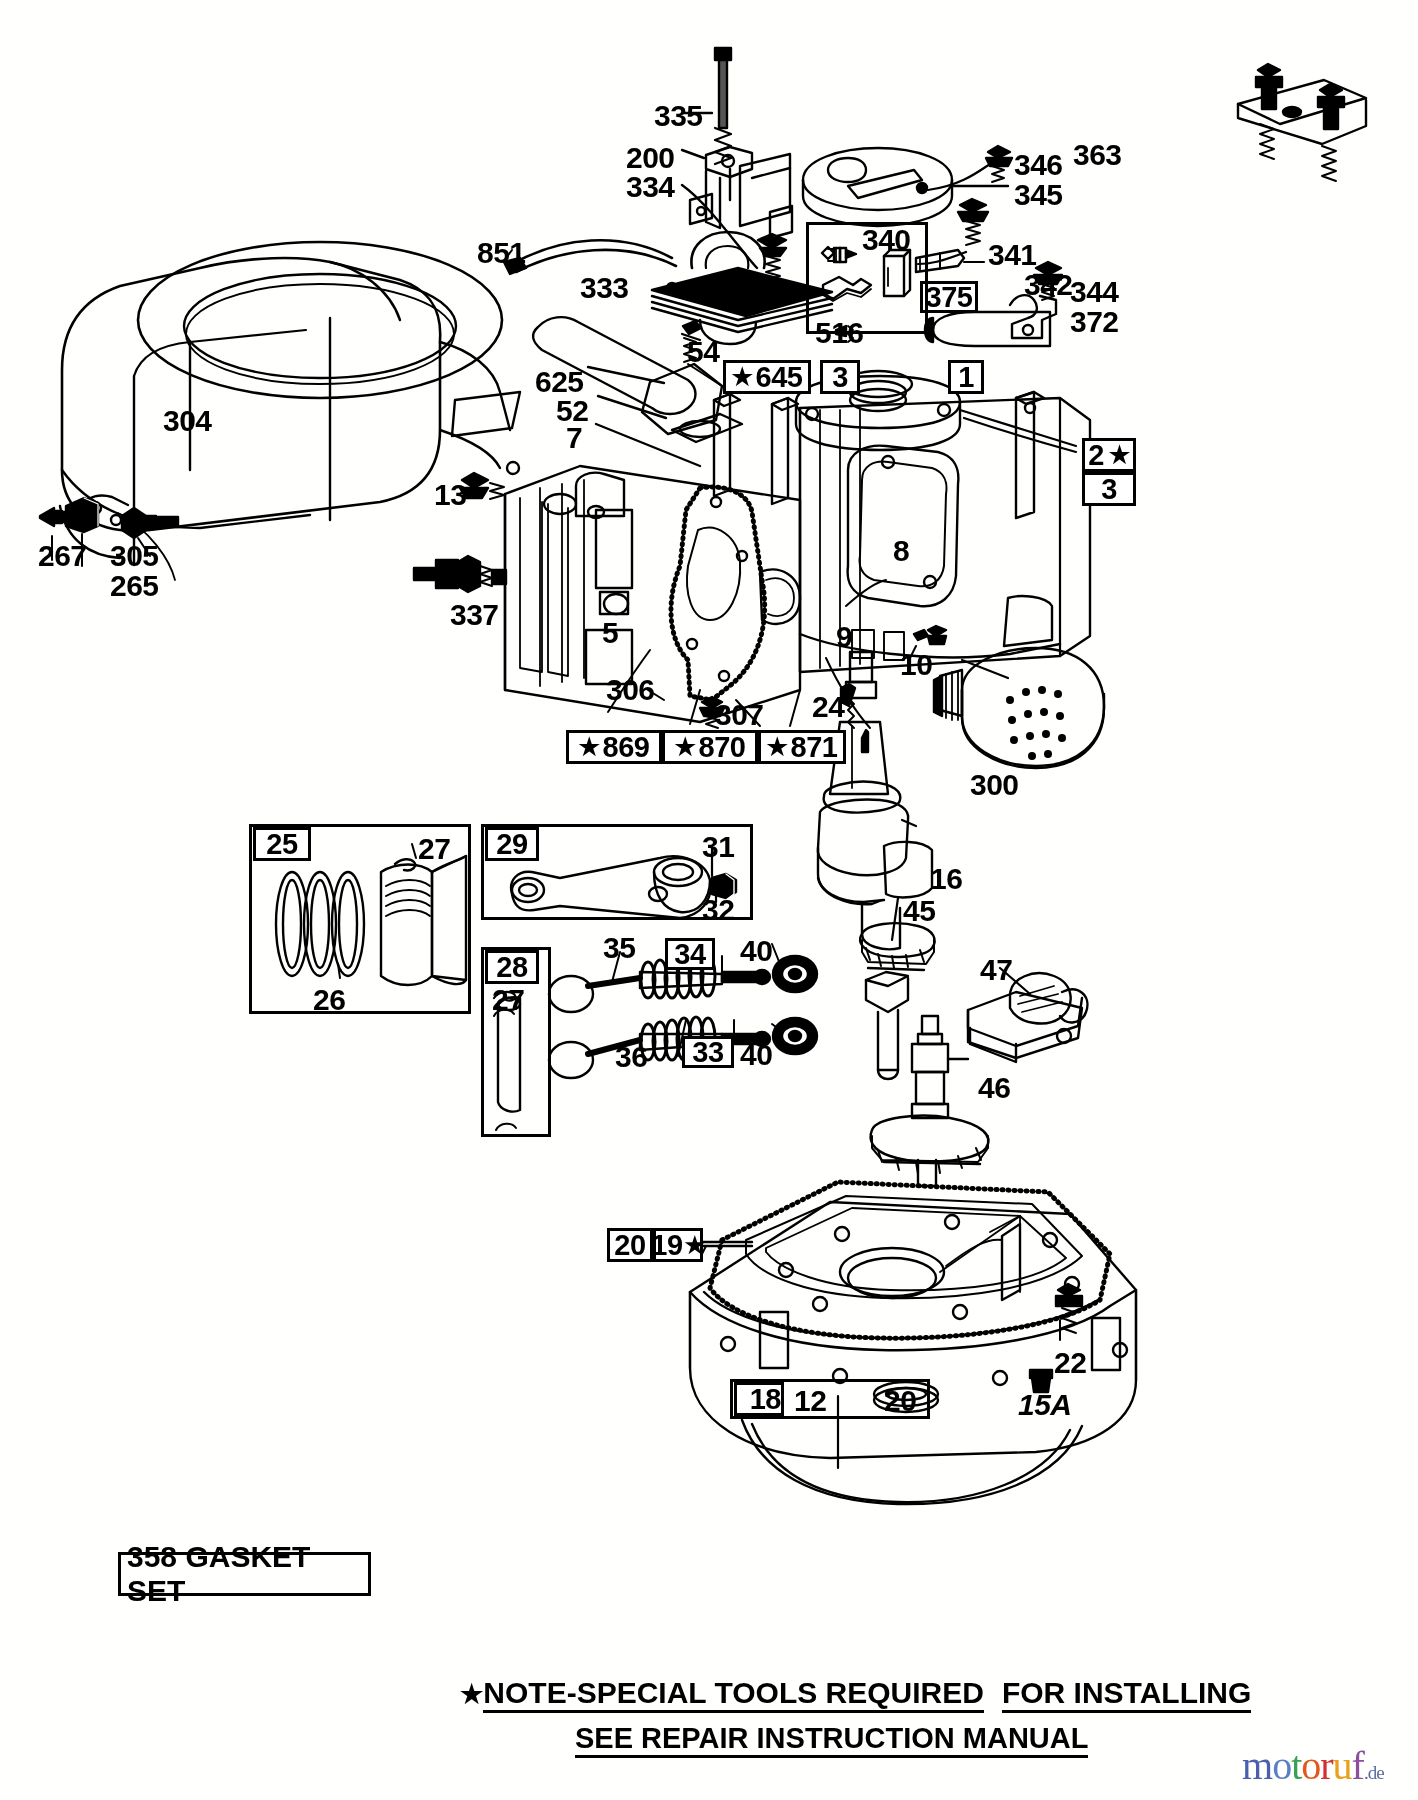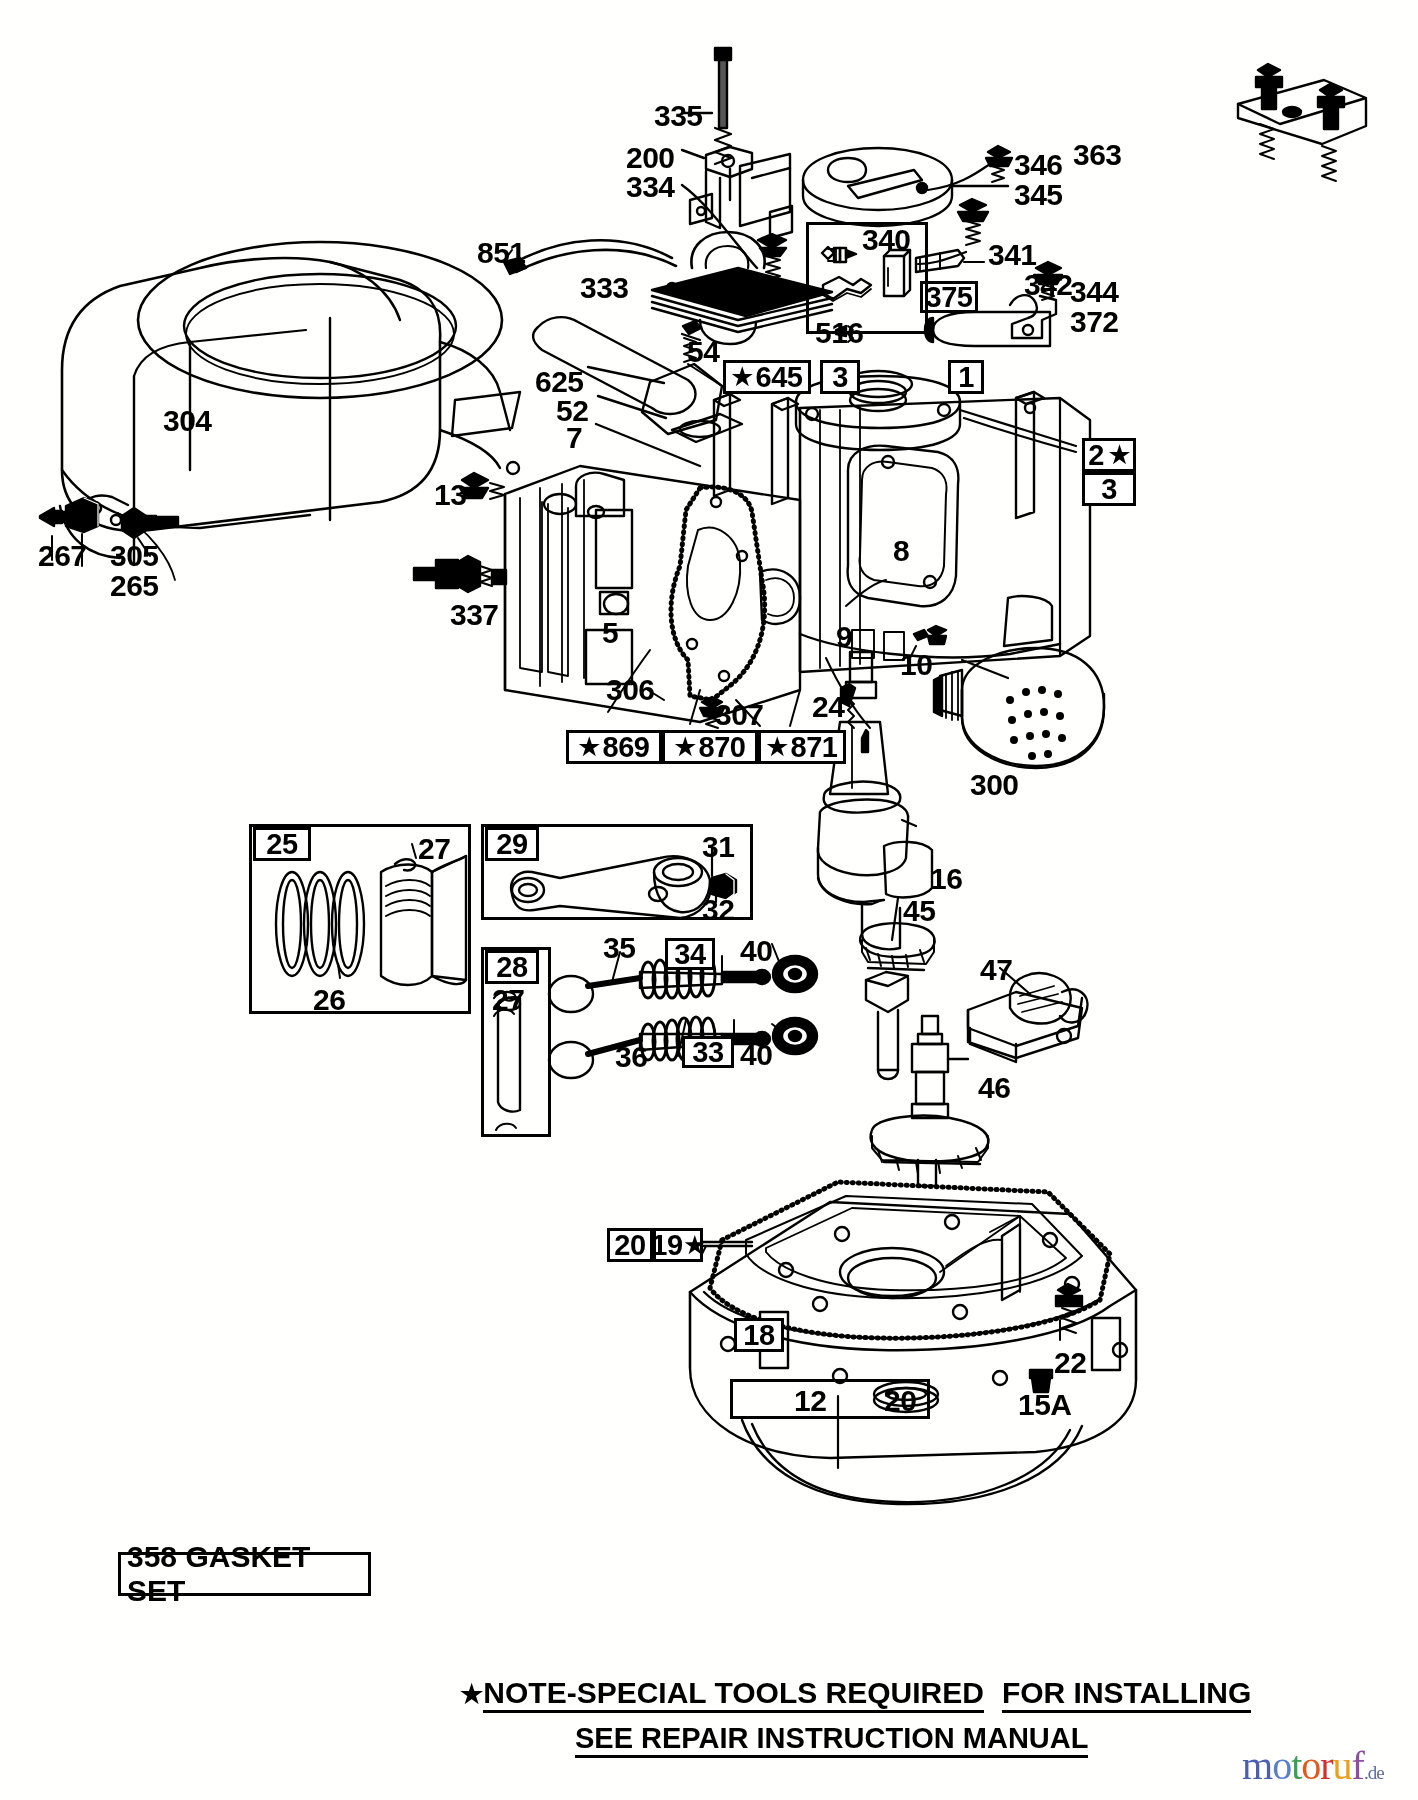--- a/index.html
+++ b/index.html
@@ -602,21 +602,21 @@
       <div class="lbl n" style="left: 418px; top: 834px;">27</div>
       <div class="lbl n" style="left: 313px; top: 985px;">26</div>
       <div class="lbl n" style="left: 702px; top: 832px;">31</div>
       <div class="lbl n" style="left: 702px; top: 895px;">32</div>
       <div class="lbl n" style="left: 603px; top: 933px;">35</div>
       <div class="lbl n" style="left: 615px; top: 1042px;">36</div>
       <div class="lbl n" style="left: 740px; top: 936px;">40</div>
       <div class="lbl n" style="left: 740px; top: 1040px;">40</div>
       <div class="lbl n" style="left: 492px; top: 985px;">27</div>
       <div class="lbl n" style="left: 1054px; top: 1348px; text-align: center;">22</div>
-      <div class="lbl n" style="left: 1018px; top: 1390px;">15A</div>
+      <div class="lbl n" style="left: 1018px; top: 1390px; font-style: italic;">15A</div>
     </div>
   <div id="box-layer">
       <div class="boxlbl" style="left: 920px; top: 281px; width: 58px; height: 32px;">
         <span>375</span>
       </div>
       <div class="boxlbl" style="left: 723px; top: 360px; width: 88px; height: 34px;">
         <span style="font-size:24px;margin-right:3px;">★</span>
         <span>645</span>
       </div>
       <div class="boxlbl" style="left: 820px; top: 360px; width: 40px; height: 34px;">
@@ -659,21 +659,21 @@
       <div class="boxlbl" style="left: 682px; top: 1036px; width: 52px; height: 32px;">
         <span>33</span>
       </div>
       <div class="boxlbl" style="left: 607px; top: 1228px; width: 46px; height: 34px;">
         <span>20</span>
       </div>
       <div class="boxlbl" style="left: 653px; top: 1228px; width: 50px; height: 34px;">
         <span>19</span>
         <span style="margin-left:2px;font-size:23px;">★</span>
       </div>
-      <div class="boxlbl" style="left: 734px; top: 1318px; width: 50px; height: 34px;">
+      <div class="boxlbl" style="left: 734px; top: 1382px; width: 50px; height: 34px; justify-content: flex-end;">
         <span>18</span>
       </div>
     </div>
 
   <div id="panel-layer">
       <div class="box" style="left: 249px; top: 824px; width: 222px; height: 190px;"></div>
       <div class="box" style="left: 481px; top: 824px; width: 272px; height: 96px;"></div>
       <div class="box" style="left: 481px; top: 947px; width: 70px; height: 190px;"></div>
       <div class="box" style="left: 806px; top: 222px; width: 122px; height: 112px;"></div>
       <div class="box" style="left: 730px; top: 1379px; width: 200px; height: 40px;"></div>

